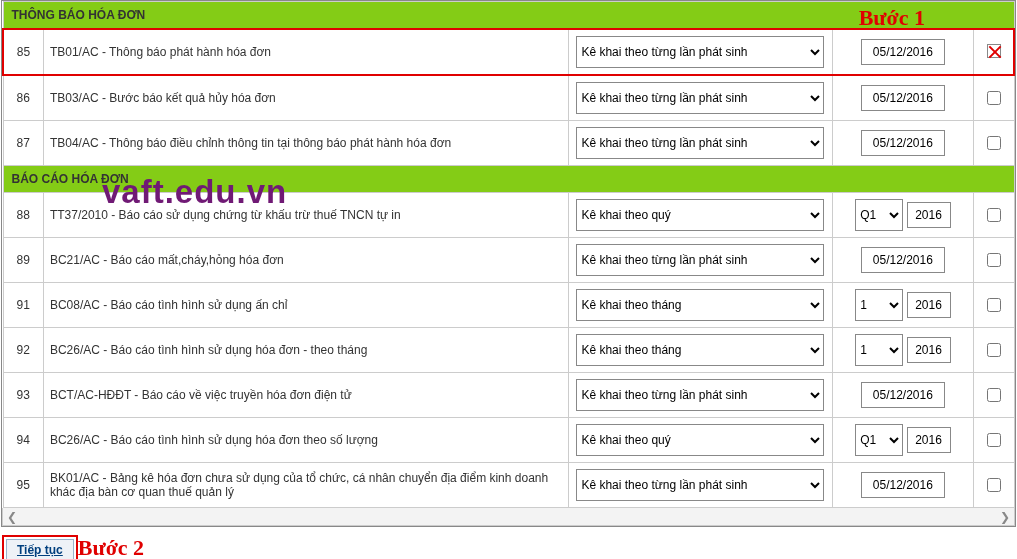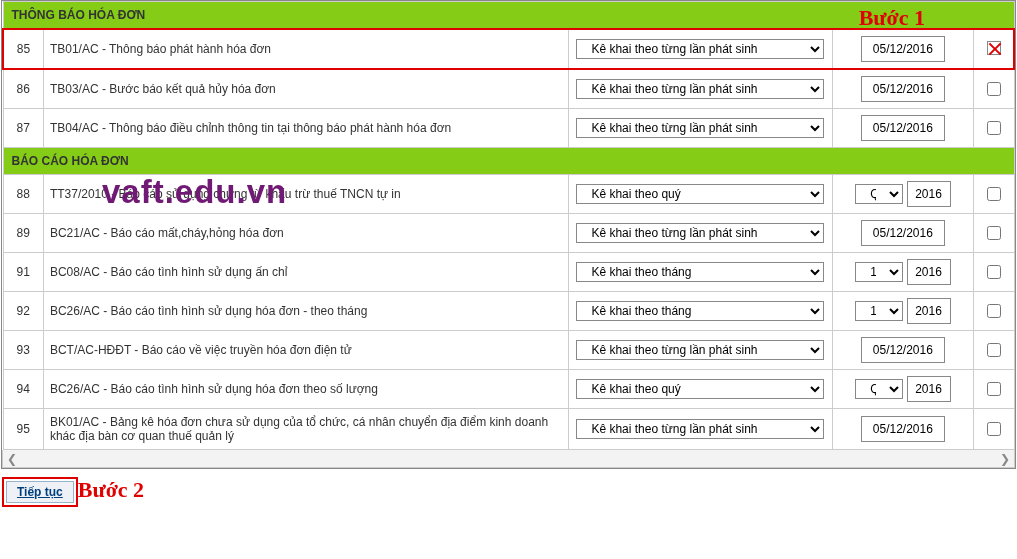--- a/index.html
+++ b/index.html
@@ -40,22 +40,22 @@
   .col-num { width: 40px; text-align: center; margin-left: 10px; }
   .col-desc { width: 520px; text-align: left; }
   .col-sel { width: 260px; text-align: center; }
   .col-period { width: 140px; text-align: center; white-space: nowrap; }
   .col-chk { width: 40px; text-align: center; }
   select {
     font-family: Tahoma, Arial, sans-serif;
     font-size: 12px;
     border: 1px solid #888;
     background: #fff;
-    height: 20px;
-    padding: 0 10px;
+    height: 32px;
+    padding: 0 0;
   }
   .sel-main { width: 248px; }
   .sel-small { width: 48px; }
   input[type=text] {
     font-family: Tahoma, Arial, sans-serif;
     font-size: 12px;
     border: 1px solid #888;
     background: #fff;
     height: 26px;
     text-align: center;

